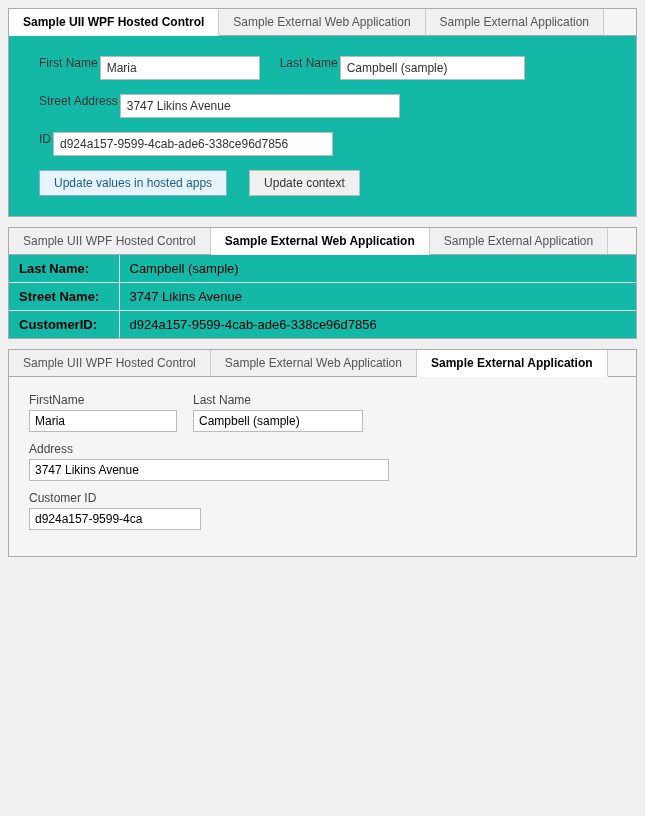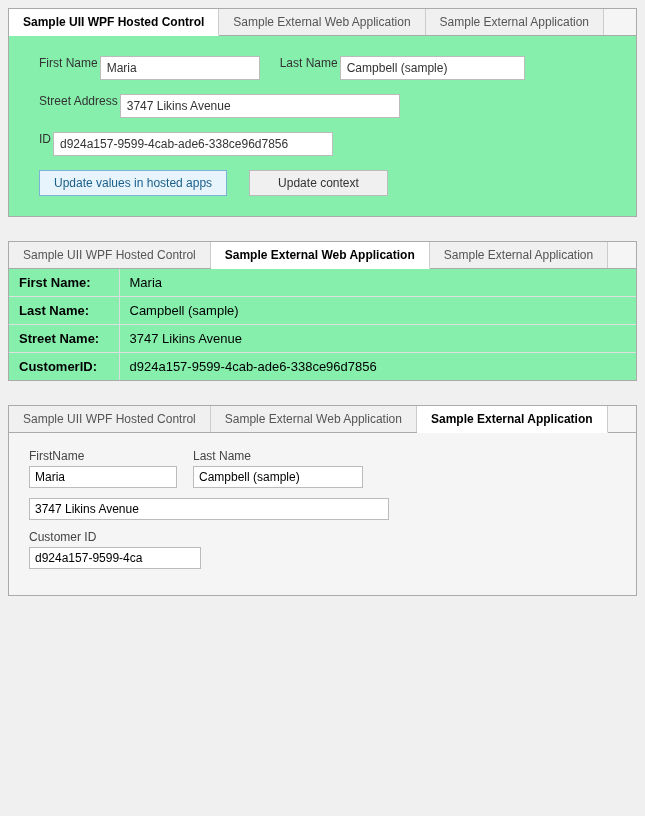--- a/index.html
+++ b/index.html
@@ -6,23 +6,23 @@
     body {
       font-family: 'Segoe UI', Tahoma, Arial, sans-serif;
       font-size: 13px;
       background: #f0f0f0;
       width: 645px;
       min-height: 816px;
       padding: 8px;
     }
 
     .panel {
-      background: #86efac;
+      background: #14b8a6;
       border: 1px solid #aaa;
-      margin-bottom: 24px;
+      margin-bottom: 10px;
     }
 
     .tab-bar {
       display: flex;
       border-bottom: 1px solid #aaa;
       background: #f5f5f5;
     }
 
     .tab {
       padding: 6px 14px;
@@ -90,21 +90,21 @@
     .btn-update {
       padding: 5px 14px;
       font-size: 12px;
       border: 1px solid #7eb0d8;
       background: #e8f4fc;
       color: #1a5e8a;
       cursor: pointer;
     }
 
     .btn-context {
-      padding: 5px 28px;
+      padding: 5px 14px;
       font-size: 12px;
       border: 1px solid #bbb;
       background: #f0f0f0;
       color: #333;
       cursor: pointer;
     }
 
     
     .panel2-content {
       padding: 0;
@@ -212,24 +212,20 @@
 
 <div class="panel">
   <div class="tab-bar">
     <div class="tab">Sample UII WPF Hosted Control</div>
     <div class="tab active">Sample External Web Application</div>
     <div class="tab">Sample External Application</div>
   </div>
   <div class="panel2-content">
     <table class="data-table">
       <tbody id="panel2-tbody">
-      <tr>
-            <td>First Name:</td>
-            <td>Maria</td>
-          </tr>
           <tr>
             <td>Last Name:</td>
             <td>Campbell (sample)</td>
           </tr>
           <tr>
             <td>Street Name:</td>
             <td>3747 Likins Avenue</td>
           </tr>
           <tr>
             <td>CustomerID:</td>
@@ -252,20 +248,21 @@
         <label>FirstName</label>
         <input type="text" class="input3-first" value="Maria" style="">
       </div>
       <div class="panel3-group">
         <label>Last Name</label>
         <input type="text" class="input3-last" value="Campbell (sample)" style="">
       </div>
     </div>
     <div class="panel3-form-row">
       <div class="panel3-group">
+        <label>Address</label>
         <input type="text" class="input3-address" value="3747 Likins Avenue" style="">
       </div>
     </div>
     <div class="panel3-form-row">
       <div class="panel3-group">
         <label>Customer ID</label>
         <input type="text" class="input3-custid" value="d924a157-9599-4ca" style="">
       </div>
     </div>
   </div>

